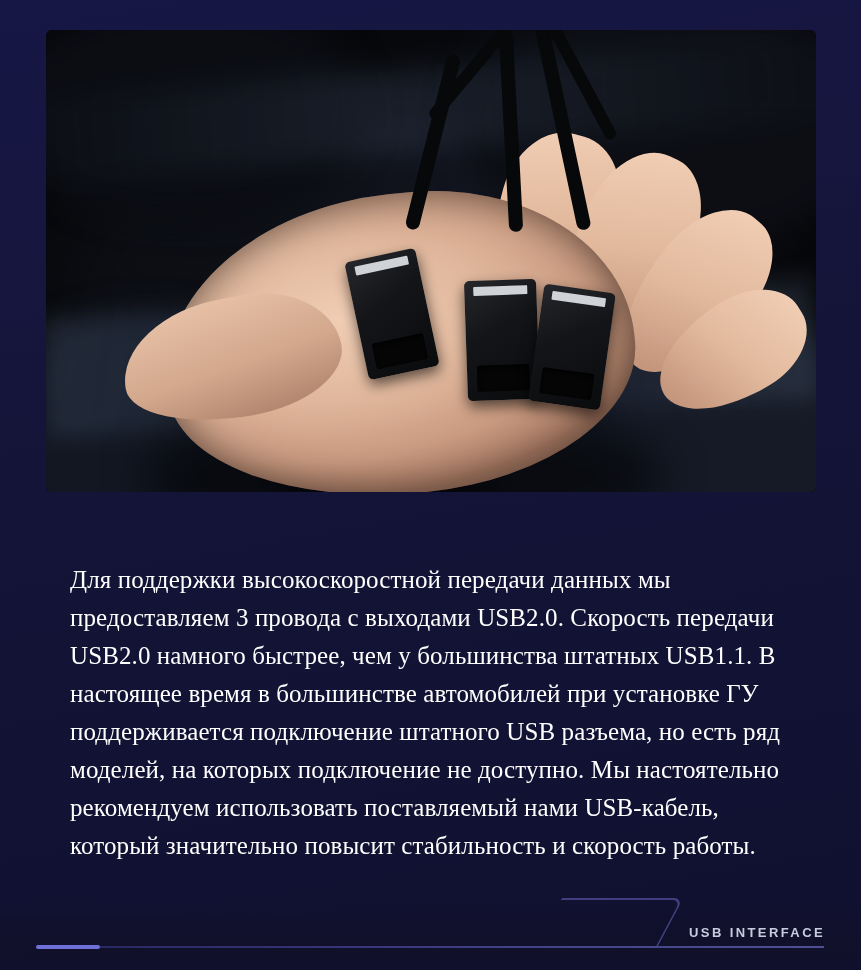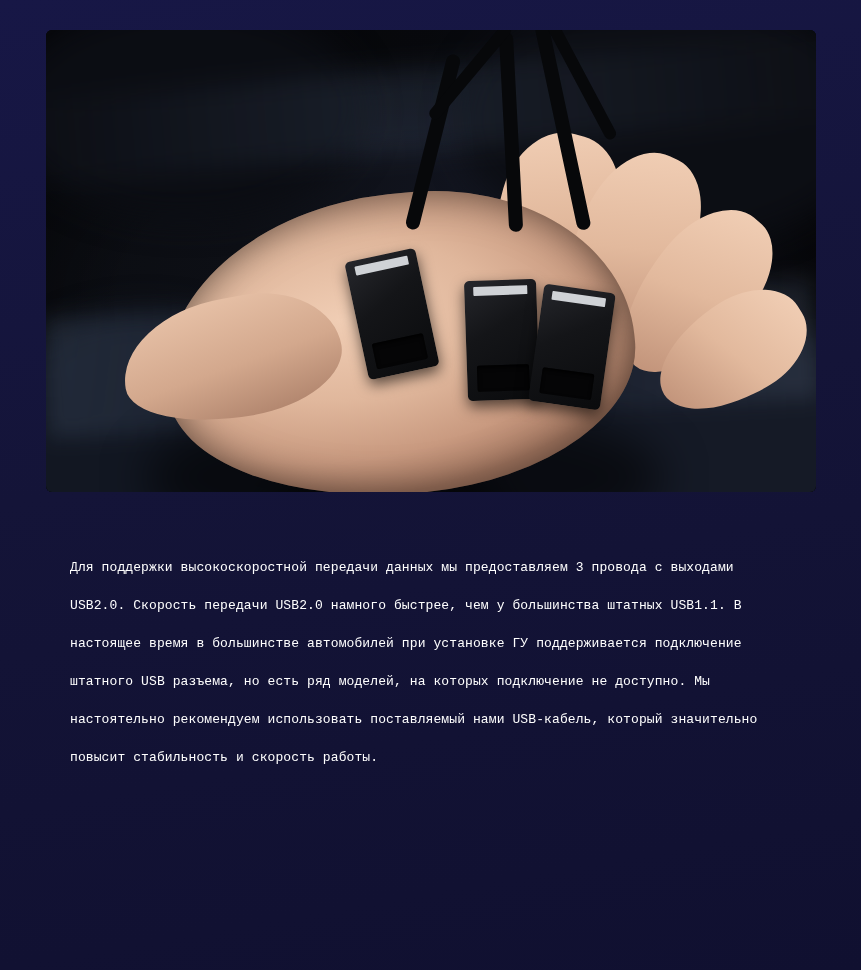--- a/index.html
+++ b/index.html
@@ -140,25 +140,25 @@
     background: #cfd2d6;
     border-radius: 1px;
   }
   
   .body-text {
     position: absolute;
     left: 70px;
     top: 536px;
     width: 726px;
     color: #ffffff;
-    font-size: 13px;
+    font-size: 25px;
     line-height: 38px;
     letter-spacing: 0.1px;
     text-align: left;
-    font-family: Liberation Mono, monospace;
+    font-family: Liberation Serif, serif;
   }
   
   .footer {
     position: absolute;
     left: 0;
     bottom: 0;
     width: 861px;
     height: 72px;
   }
   .footer-band {
@@ -250,14 +250,21 @@
         </div>
 
         <div class="cable" style="left:360px; top:-90px; width:12px; height:120px; transform:rotate(40deg);"></div>
         <div class="cable" style="left:470px; top:-95px; width:12px; height:140px; transform:rotate(-28deg);"></div>
       </div>
     </div>
   </div>
 
   <p class="body-text">Для поддержки высокоскоростной передачи данных мы предоставляем 3 провода с выходами USB2.0. Скорость передачи USB2.0 намного быстрее, чем у большинства штатных USB1.1. В настоящее время в большинстве автомобилей при установке ГУ поддерживается подключение штатного USB разъема, но есть ряд моделей, на которых подключение не доступно. Мы настоятельно рекомендуем использовать поставляемый нами USB-кабель, который значительно повысит стабильность и скорость работы.</p>
 
+  <div class="footer">
+    <div class="footer-band"></div>
+    <div class="footer-slash"></div>
+    <div class="footer-line"></div>
+    <div class="footer-accent"></div>
+    <div class="footer-label">USB INTERFACE</div>
+  </div>
 
 </div>
 
 </body></html>

